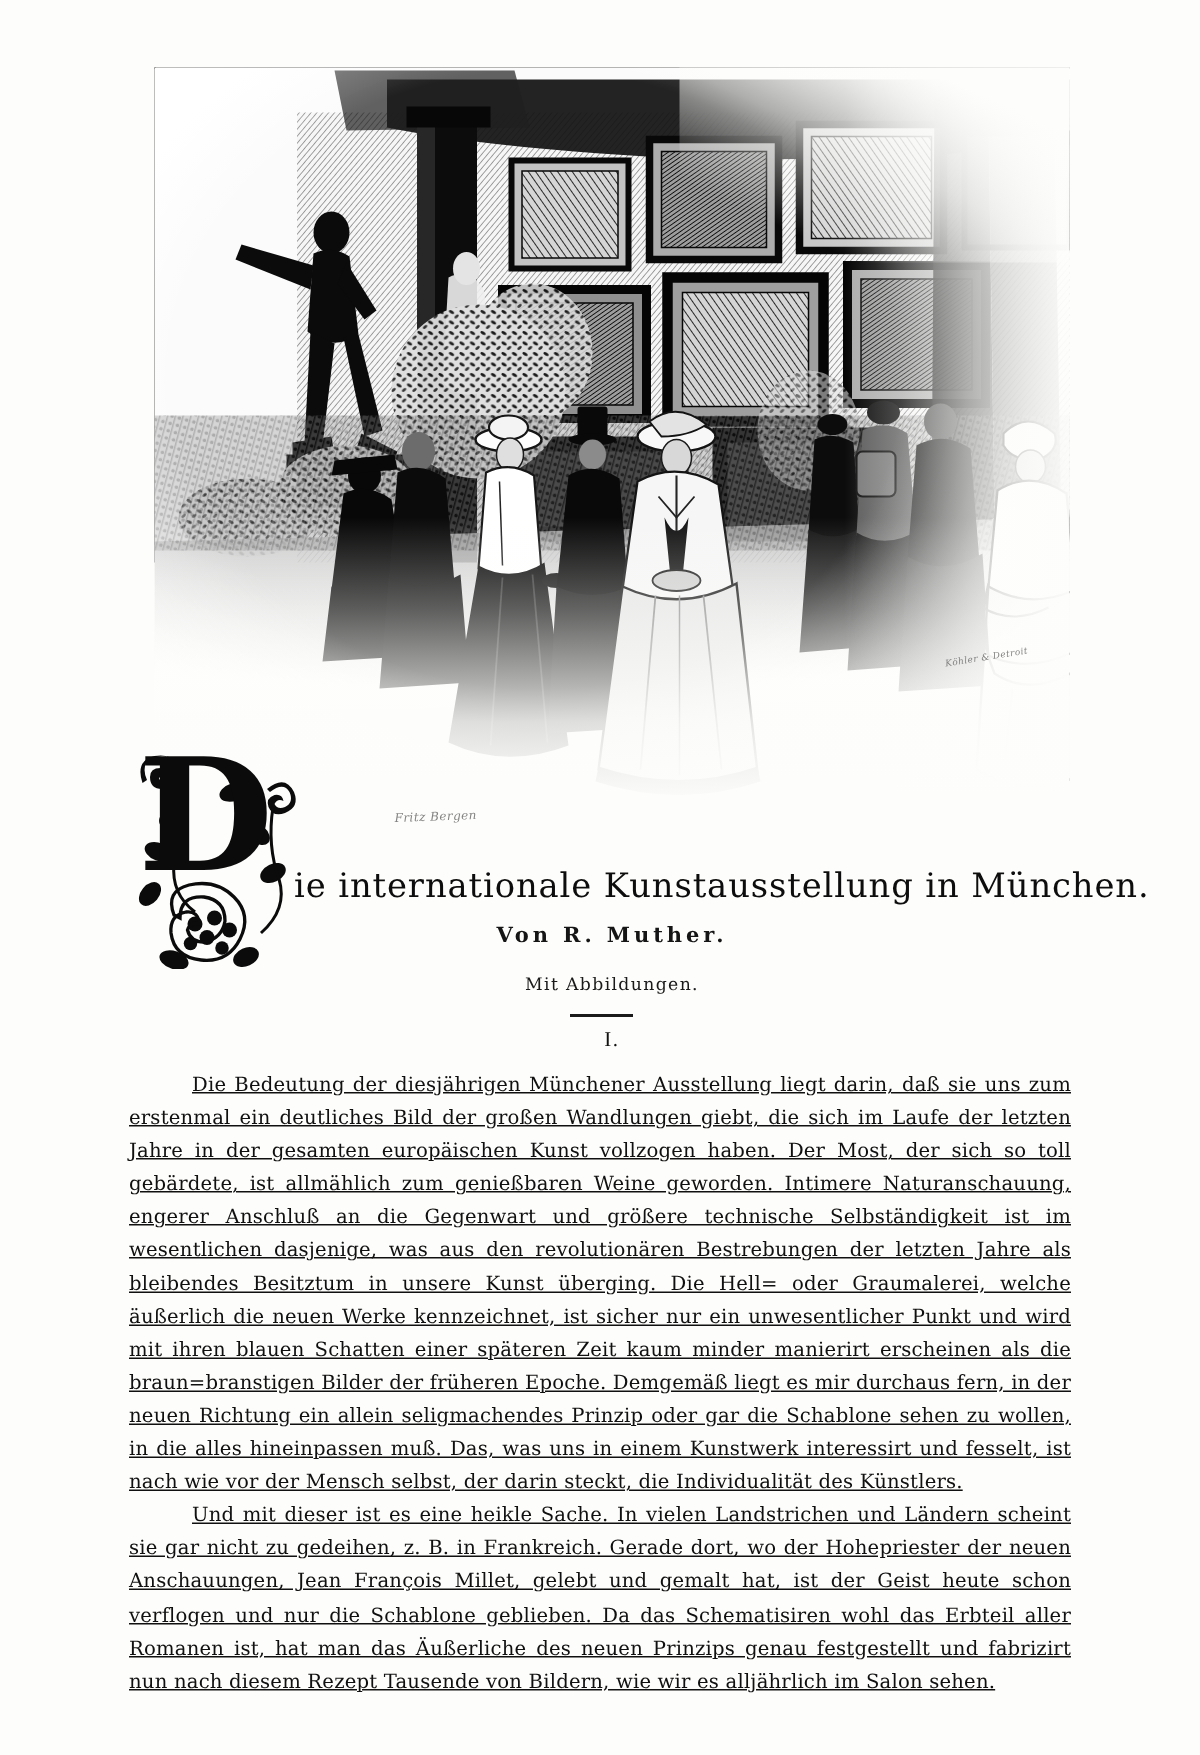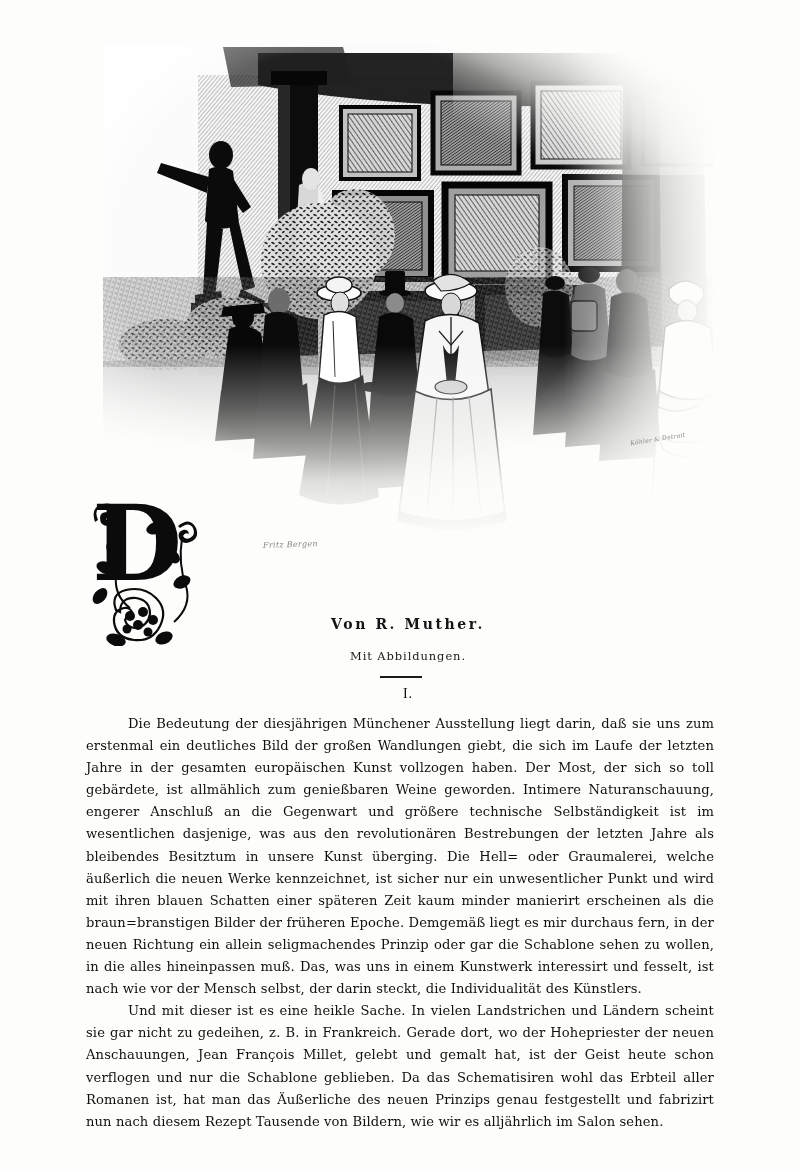--- a/index.html
+++ b/index.html
@@ -154,20 +154,21 @@
     position: absolute;
     left: 86px;
     top: 713px;
     width: 628px;
     font-size: 13.1px;
     line-height: 22.1px;
     text-align: justify;
     text-justify: inter-word;
     color: #101010;
     letter-spacing: 0.12px;
+    text-decoration: underline;
   }
   .body-text p {
     margin: 0;
     text-indent: 42px;
   }
   .fraktur {
     font-family: "DejaVu Serif", serif;
   }
 </style>
 </head>
@@ -399,20 +400,21 @@
         <ellipse cx="30" cy="142" rx="10" ry="6" transform="rotate(18 30 142)"></ellipse>
         <ellipse cx="78" cy="140" rx="9" ry="6" transform="rotate(-24 78 140)"></ellipse>
 
         <path d="M24 28 Q34 52 30 78 Q28 98 44 110" stroke="#0b0b0b" stroke-width="2" fill="none"></path>
         <path d="M96 40 Q92 66 100 88 Q106 108 88 124" stroke="#0b0b0b" stroke-width="2" fill="none"></path>
       </g>
     </svg>
     <div class="dropcap-letter fraktur">D</div>
   </div>
 
+  <div class="headline fraktur">ie internationale Kunstausstellung in München.</div>
 
   <div class="byline fraktur">Von R. Muther.</div>
 
   <div class="subtitle fraktur">Mit Abbildungen.</div>
 
   <div class="rule"></div>
 
   <div class="section-num">I.</div>
 
   <div class="body-text fraktur">

